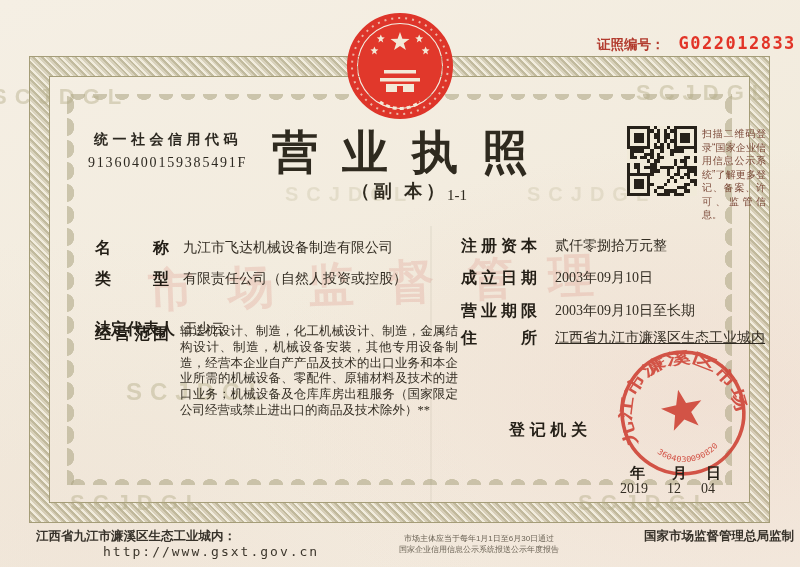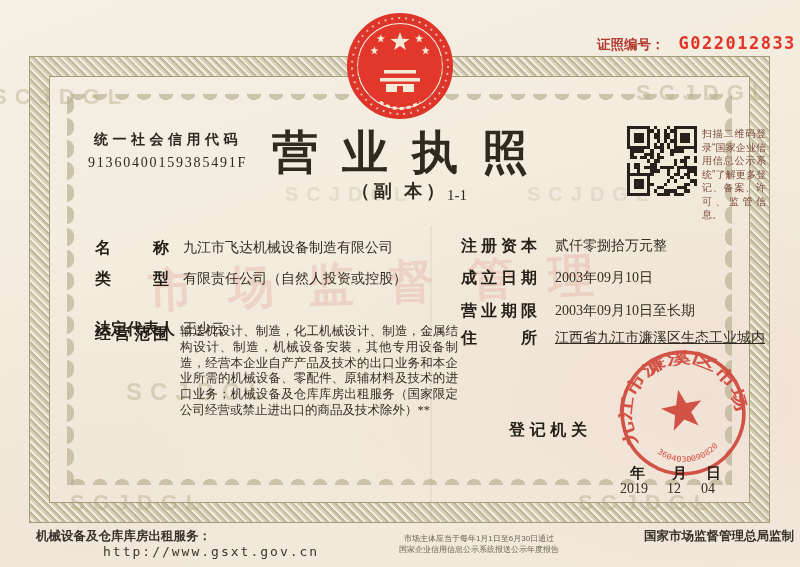--- a/index.html
+++ b/index.html
@@ -614,21 +614,21 @@
     </text>
   </svg>
 
   <span class="date-lab" style="left:630px;top:464px;">年</span>
   <span class="date-lab" style="left:672px;top:464px;">月</span>
   <span class="date-lab" style="left:706px;top:464px;">日</span>
   <span class="date-val" style="left:620px;top:481px;">2019</span>
   <span class="date-val" style="left:667px;top:481px;">12</span>
   <span class="date-val" style="left:701px;top:481px;text-align:center;">04</span>
 
-  <div class="foot" style="left:36px;top:528px;">机械设备及仓库库房出租服务：</div>
+  <div class="foot" style="left:36px;top:528px;">江西省九江市濂溪区生态工业城内：</div>
   <div class="foot-url">http://www.gsxt.gov.cn</div>
   <div class="foot-center">
     <div>市场主体应当于每年1月1日至6月30日通过</div>
     <div>国家企业信用信息公示系统报送公示年度报告</div>
   </div>
   <div class="foot" style="left:644px;top:528px;">国家市场监督管理总局监制</div>
 
 </div>
 
 </body></html>

